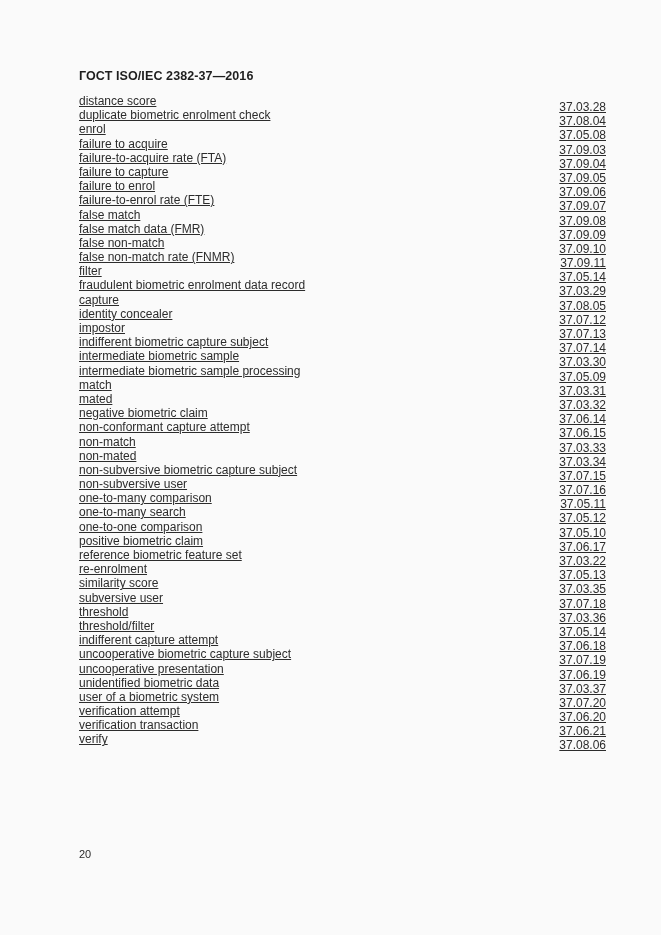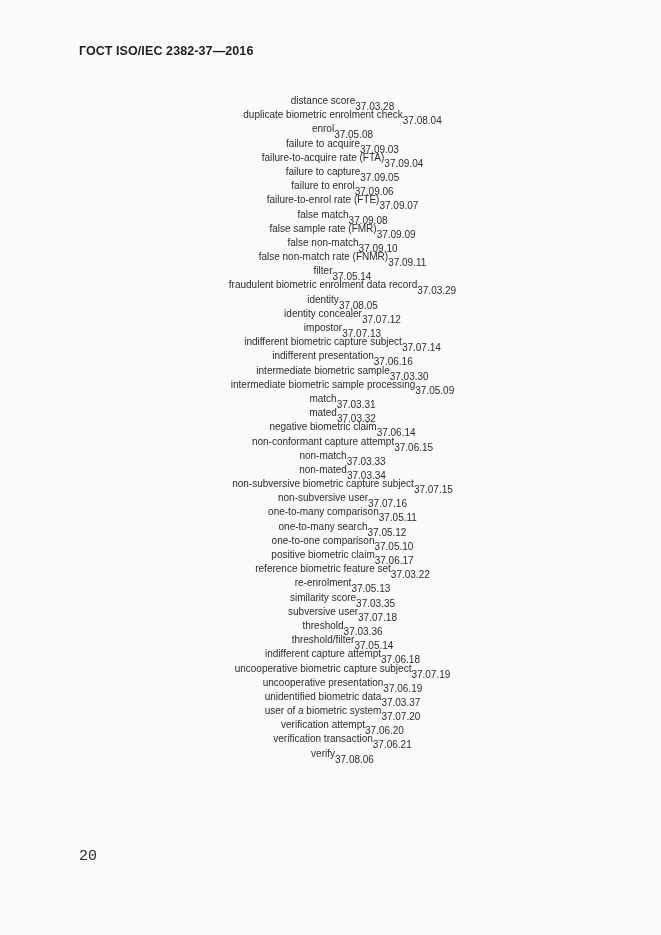--- a/index.html
+++ b/index.html
@@ -11,59 +11,59 @@
       width: 661px;
       height: 935px;
       position: relative;
       overflow: hidden;
       font-family: "Liberation Sans", sans-serif;
       color: #2a2a2a;
     }
     .page-header {
       position: absolute;
       left: 79px;
-      top: 44px;
+      top: 69px;
       font-size: 12.5px;
       font-weight: bold;
       color: #1e1e1e;
       letter-spacing: 0.1px;
     }
     .index-list {
       position: absolute;
       left: 79px;
       top: 94px;
       width: 527px;
       margin: 0;
       padding: 0;
       list-style: none;
     }
     .index-row {
       display: flex;
-      justify-content: center;
+      justify-content: space-between;
       align-items: center;
       height: 14.2px;
-      font-size: 10px;
+      font-size: 12px;
       line-height: 14.2px;
       color: #2c2c2c;
+      text-decoration: underline;
     }
     .term {
       white-space: nowrap;
     }
     .ref {
       white-space: nowrap;
       text-align: right;
       margin-top: 12px;
     }
     .page-number {
       position: absolute;
       left: 79px;
       top: 848px;
-      font-size: 15px;
+      font-size: 11px;
       color: #2c2c2c;
-      font-family: Liberation Mono, monospace;
     }
   </style>
 </head>
 <body>
 
 <div class="page-header">ГОСТ ISO/IEC 2382-37—2016</div>
 
 <ul class="index-list" id="index-list">
     <li class="index-row">
       <span class="term">distance score</span>
@@ -95,60 +95,56 @@
     </li>
     <li class="index-row">
       <span class="term">failure-to-enrol rate (FTE)</span>
       <span class="ref">37.09.07</span>
     </li>
     <li class="index-row">
       <span class="term">false match</span>
       <span class="ref">37.09.08</span>
     </li>
     <li class="index-row">
-      <span class="term">false sample rate (FMR)</span>
+      <span class="term">false match data (FMR)</span>
       <span class="ref">37.09.09</span>
     </li>
     <li class="index-row">
       <span class="term">false non-match</span>
       <span class="ref">37.09.10</span>
     </li>
     <li class="index-row">
       <span class="term">false non-match rate (FNMR)</span>
       <span class="ref">37.09.11</span>
     </li>
     <li class="index-row">
       <span class="term">filter</span>
       <span class="ref">37.05.14</span>
     </li>
     <li class="index-row">
       <span class="term">fraudulent biometric enrolment data record</span>
       <span class="ref">37.03.29</span>
     </li>
     <li class="index-row">
-      <span class="term">identity</span>
+      <span class="term">capture</span>
       <span class="ref">37.08.05</span>
     </li>
     <li class="index-row">
       <span class="term">identity concealer</span>
       <span class="ref">37.07.12</span>
     </li>
     <li class="index-row">
       <span class="term">impostor</span>
       <span class="ref">37.07.13</span>
     </li>
     <li class="index-row">
       <span class="term">indifferent biometric capture subject</span>
       <span class="ref">37.07.14</span>
     </li>
     <li class="index-row">
-      <span class="term">indifferent presentation</span>
-      <span class="ref">37.06.16</span>
-    </li>
-    <li class="index-row">
       <span class="term">intermediate biometric sample</span>
       <span class="ref">37.03.30</span>
     </li>
     <li class="index-row">
       <span class="term">intermediate biometric sample processing</span>
       <span class="ref">37.05.09</span>
     </li>
     <li class="index-row">
       <span class="term">match</span>
       <span class="ref">37.03.31</span>

